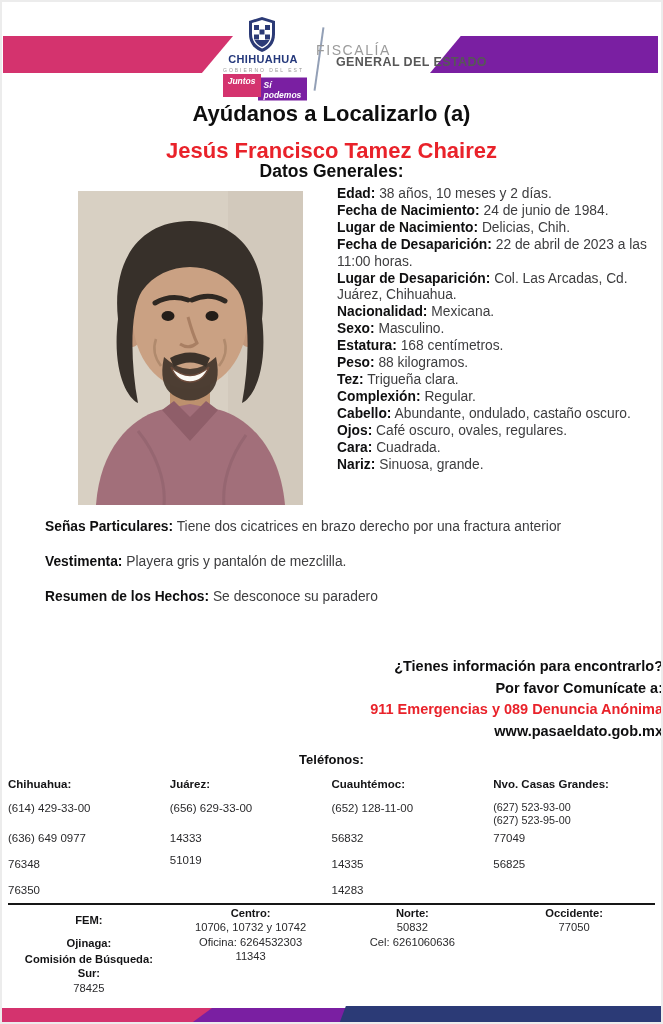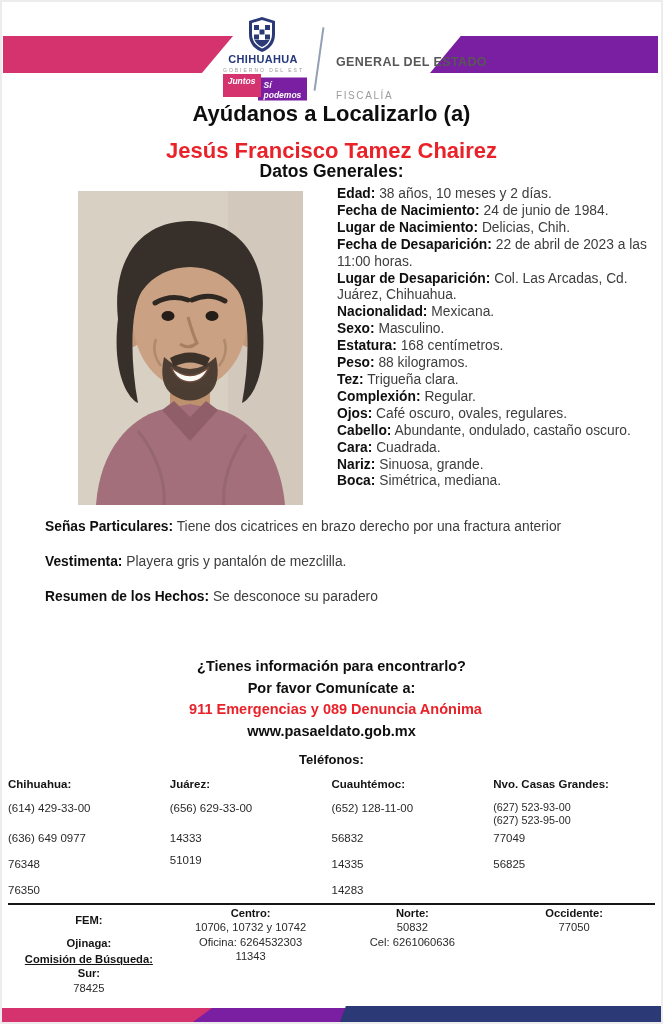--- a/index.html
+++ b/index.html
@@ -17,21 +17,21 @@
               font-size:11px;font-weight:800;color:#24387b;letter-spacing:.3px;}
   .logo-sub{position:absolute;left:223px;top:67px;width:80px;text-align:center;
             font-size:5px;color:#9a9a9a;letter-spacing:2px;white-space:nowrap;overflow:hidden;}
   .slogan{position:absolute;left:228px;top:74px;width:74px;display:flex;justify-content:center;}
   .slogan .j{background:var(--pink);color:#fff;font-style:italic;font-weight:800;font-size:8.5px;
              padding:1.5px 5px;z-index:2;}
   .slogan .s{background:var(--purple);color:#fff;font-style:italic;font-weight:700;font-size:8.5px;
              padding:1.5px 6px;margin-left:-3px;transform:translateY(3.5px);}
   .divider{position:absolute;left:318px;top:27px;width:1.5px;height:64px;background:#93a0b6;
            transform:rotate(8deg);}
-  .agency1{position:absolute;left:336px;top:42px;font-size:10px;color:#9b9b9b;letter-spacing:1.6px;margin-top:48px;}
+  .agency1{position:absolute;left:316px;top:42px;font-size:14px;color:#9b9b9b;letter-spacing:1.6px;}
   .agency2{position:absolute;left:336px;top:55px;font-size:12.5px;color:#575757;font-weight:800;letter-spacing:.4px;}
 
   
   .headline{position:absolute;top:101px;left:0;width:100%;text-align:center;
             font-size:22px;font-weight:800;color:#0e0e0e;}
   .person-name{position:absolute;top:138px;left:0;width:100%;text-align:center;
             font-size:22px;font-weight:800;color:var(--red);}
   .section-title{position:absolute;top:161px;left:0;width:100%;text-align:center;
             font-size:17.5px;font-weight:800;color:#0e0e0e;}
 
@@ -39,21 +39,21 @@
   .photo{position:absolute;left:78px;top:191px;width:225px;height:314px;}
   .fields{position:absolute;left:337px;top:186px;width:318px;font-size:13.8px;line-height:16.9px;color:#3d3d3f;}
   .fields b{color:#0f0f10;}
 
   
   .detail{position:absolute;left:45px;width:585px;font-size:13.8px;color:#3d3d3f;}
   .detail b{color:#0f0f10;}
   .d0{top:519px;} .d1{top:554px;} .d2{top:589px;}
 
   
-  .contact{position:absolute;top:656px;left:0;width:100%;text-align:center;
+  .contact{position:absolute;top:656px;left:0;width:100%;text-align:right;
            font-size:14.5px;font-weight:700;line-height:21.5px;color:#0f0f10;}
   .contact .red{color:var(--red);padding-left:8px;}
 
   
   .tel-title{position:absolute;top:752px;left:0;width:100%;text-align:center;
              font-size:13px;font-weight:800;color:#0f0f10;}
   .tel-grid{position:absolute;top:778px;left:8px;width:647px;display:grid;
             grid-template-columns:repeat(4,1fr);grid-template-rows:24px 30px 26px 26px 22px;
             text-align:left;font-size:11.5px;color:#2a2a2c;}
   .tel-grid .hd{font-weight:800;color:#141416;}
@@ -61,21 +61,21 @@
   .tel-grid .hi{margin-top:-4px;}
 
   .rule{position:absolute;top:903px;left:8px;width:647px;border-top:2px solid #161616;}
 
   
   .off-grid{position:absolute;top:906px;left:8px;width:647px;display:grid;
             grid-template-columns:repeat(4,1fr);text-align:center;font-size:11.2px;
             line-height:14.4px;color:#2a2a2c;}
   .off-grid .col{display:flex;flex-direction:column;align-items:center;}
   .off-grid .hd{font-weight:800;color:#141416;white-space:nowrap;}
-  .off-grid .lbl1{margin-top:7px;} .off-grid .lbl2{margin-top:9px;} .off-grid .lbl3{margin-top:1px;text-decoration:underline;}
+  .off-grid .lbl1{margin-top:7px;} .off-grid .lbl2{margin-top:9px;} .off-grid .lbl3{margin-top:1px;}
 
   
   .strip-purple{position:absolute;left:150px;top:1008px;width:513px;height:14px;background:var(--purple);z-index:1;}
   .strip-pink{position:absolute;left:0;top:1008px;width:212px;height:14px;background:var(--pink);
               clip-path:polygon(0 0,100% 0,91% 100%,0 100%);z-index:2;}
   .footer-navy{position:absolute;left:322px;top:1006px;width:341px;height:64px;background:var(--navy);
                clip-path:polygon(7% 0,100% 0,100% 100%,0 100%);display:flex;align-items:center;
                justify-content:center;gap:9px;z-index:3;}
   .footer-site{color:#fff;font-size:20.5px;font-weight:800;font-style:italic;letter-spacing:-.2px;}
 </style>
@@ -142,25 +142,24 @@
     <div><b>Fecha de Nacimiento:</b> <span>24 de junio de 1984.</span></div>
     <div><b>Lugar de Nacimiento:</b> <span>Delicias, Chih.</span></div>
     <div><b>Fecha de Desaparición:</b> <span>22 de abril de 2023 a las 11:00 horas.</span></div>
     <div><b>Lugar de Desaparición:</b> <span>Col. Las Arcadas, Cd. Juárez, Chihuahua.</span></div>
     <div><b>Nacionalidad:</b> <span>Mexicana.</span></div>
     <div><b>Sexo:</b> <span>Masculino.</span></div>
     <div><b>Estatura:</b> <span>168 centímetros.</span></div>
     <div><b>Peso:</b> <span>88 kilogramos.</span></div>
     <div><b>Tez:</b> <span>Trigueña clara.</span></div>
     <div><b>Complexión:</b> <span>Regular.</span></div>
+    <div><b>Cabello:</b> <span>Abundante, ondulado, castaño oscuro.</span></div>
     <div><b>Ojos:</b> <span>Café oscuro, ovales, regulares.</span></div>
-    <div><b>Cabello:</b> <span>Abundante, ondulado, castaño oscuro.</span></div>
     <div><b>Cara:</b> <span>Cuadrada.</span></div>
     <div><b>Nariz:</b> <span>Sinuosa, grande.</span></div>
-    <div><b>Boca:</b> <span>Simétrica, mediana.</span></div>
   </div>
 
   <div class="detail d0"><b>Señas Particulares:</b> <span>Tiene dos cicatrices en brazo derecho por una fractura anterior</span></div>
   <div class="detail d1"><b>Vestimenta:</b> <span>Playera gris y pantalón de mezclilla.</span></div>
   <div class="detail d2"><b>Resumen de los Hechos:</b> <span>Se desconoce su paradero</span></div>
 
   <div class="contact">
     <div>¿Tienes información para encontrarlo?</div>
     <div>Por favor Comunícate a:</div>
     <div class="red">911 Emergencias y 089 Denuncia Anónima</div>

